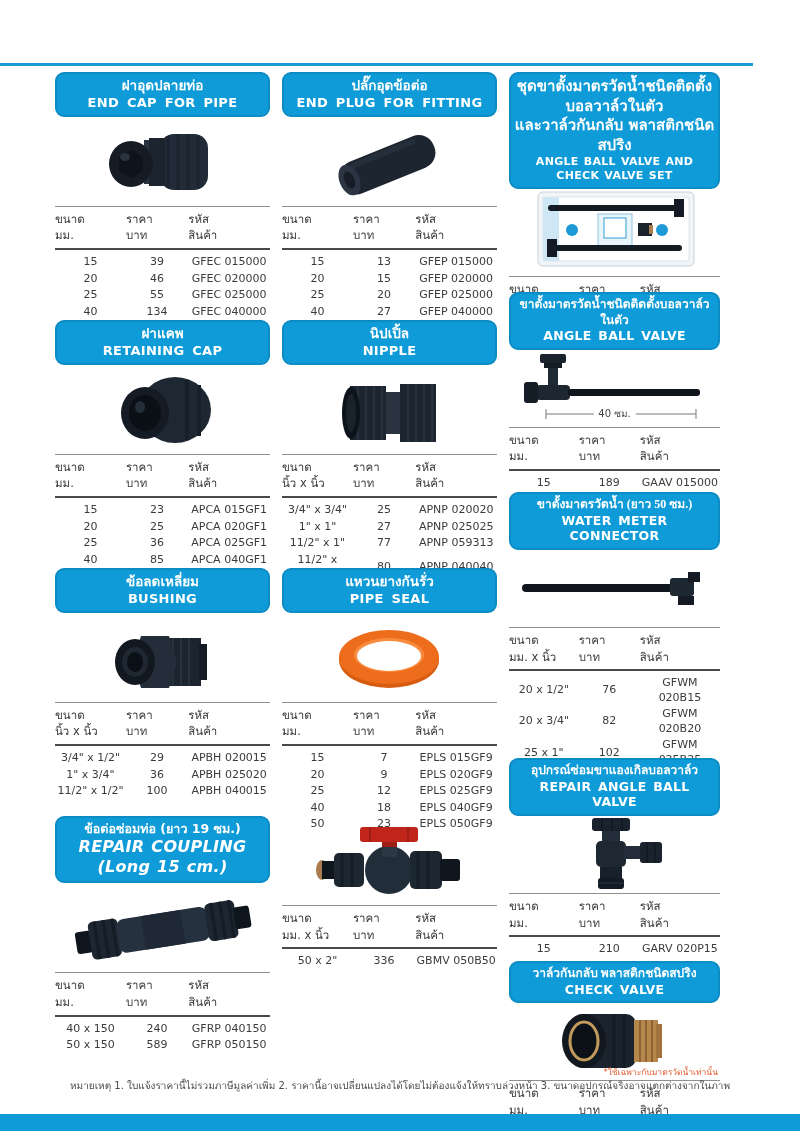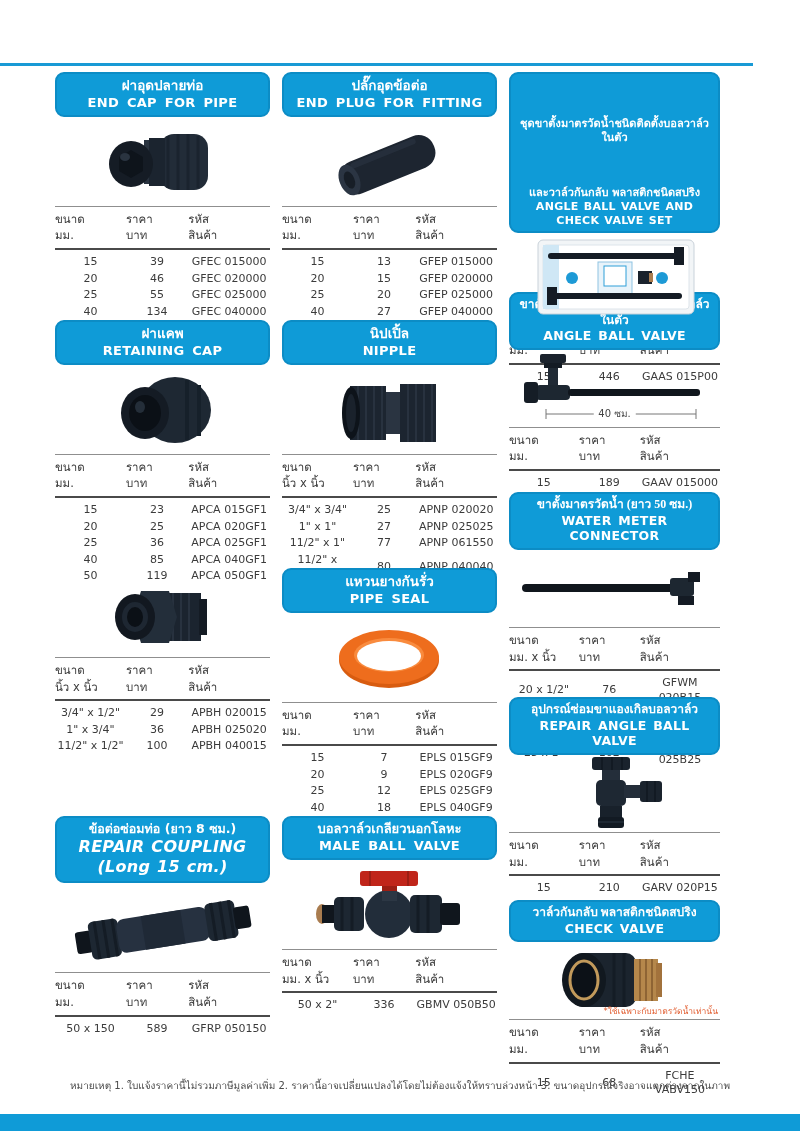--- a/index.html
+++ b/index.html
@@ -12,38 +12,38 @@
   .bottom-bar { position:absolute; bottom:0; left:0; width:800px; height:17px; background:#0f9bd7; }
 
   .columns { position:absolute; top:72px; left:55px; display:flex; gap:12px; }
   .col { width:215px; display:flex; flex-direction:column; }
   .col3 { width:211px; }
 
   .product-section { width:100%; }
   .s-std  { height:248px; }
   .s-set  { height:220px; }
   .s-abv  { height:200px; }
-  .s-wmc  { height:205px; }
+  .s-wmc  { height:266px; }
   .s-rabv { height:203px; }
 
   .sec-header {
     background:#0f9bd7; border:2px solid #0c8cc5; border-radius:9px;
     color:#fff; text-align:center; padding:3px 3px 4px; font-weight:bold;
   }
   .sec-header .th { font-size:13.5px; line-height:1.3; }
   .sec-header .en { font-size:13px; line-height:1.25; letter-spacing:.3px; word-spacing:3px; }
-  .s-set  .th { font-size:11px;margin-top:40px; }
+  .s-set  .th { font-size:15px; }
   .s-set  .en { font-size:11px; word-spacing:1px; }
   .s-abv  .th, .s-wmc .th, .s-rabv .th, .s-chk .th { font-size:12px;font-family:Liberation Serif, serif; }
   .s-abv  .en, .s-wmc .en, .s-rabv .en, .s-chk .en { font-size:12.5px; word-spacing:2px; }
   .s-rc .th { font-size:12.5px; }
   .s-rc .en { font-size:16px; word-spacing:1px;font-style:italic; }
   .s-mbv .th { font-size:13px; }
 
-  .product-figure { height:86px; display:flex; align-items:flex-end; justify-content:center; position:relative; margin:1px 0 2px; }
+  .product-figure { height:86px; display:flex; align-items:flex-start; justify-content:center; position:relative; margin:1px 0 2px; }
   .col3 .product-figure { height:74px; }
   .col3 .fig-set { height:84px; }
   .product-figure svg { display:block; }
 
   .dim-label {
     position:absolute; left:50%; transform:translateX(-50%); bottom:4px;
     background:#fff; padding:0 5px; font-size:10px; color:#444; white-space:nowrap;
   }
   .fig-note {
     position:absolute; right:2px; bottom:-1px;
@@ -197,20 +197,24 @@
             <tr>
               <td>50</td>
               <td>119</td>
               <td>APCA 050GF1</td>
             </tr>
           </tbody>
         </table>
     </article>
 
     <article class="product-section s-std">
+      <header class="sec-header">
+        <div class="th">ข้อลดเหลี่ยม</div>
+        <div class="en">BUSHING</div>
+      </header>
       <figure class="product-figure">
         <svg width="215" height="86" viewBox="0 0 215 86">
           <rect x="112" y="24" width="34" height="48" fill="#1b242f"></rect>
           <line x1="118" y1="24" x2="118" y2="72" stroke="#28323f" stroke-width="2"></line>
           <line x1="126" y1="24" x2="126" y2="72" stroke="#28323f" stroke-width="2"></line>
           <line x1="134" y1="24" x2="134" y2="72" stroke="#28323f" stroke-width="2"></line>
           <rect x="144" y="30" width="8" height="36" fill="#141b24"></rect>
           <polygon points="86,22 114,22 122,48 114,74 86,74 78,48" fill="#232e3a"></polygon>
           <ellipse cx="80" cy="48" rx="20" ry="23" fill="#121820"></ellipse>
           <ellipse cx="80" cy="48" rx="13" ry="15" fill="#1e2732"></ellipse>
@@ -249,21 +253,21 @@
               <td>11/2" x 1/2"</td>
               <td>100</td>
               <td>APBH 040015</td>
             </tr>
           </tbody>
         </table>
     </article>
 
     <article class="product-section s-std s-rc">
       <header class="sec-header">
-        <div class="th">ข้อต่อซ่อมท่อ (ยาว 8 ซม.)</div>
+        <div class="th">ข้อต่อซ่อมท่อ (ยาว 19 ซม.)</div>
         <div class="en">REPAIR COUPLING (Long 15 cm.)</div>
       </header>
       <figure class="product-figure">
         <svg width="215" height="86" viewBox="0 0 215 86">
           <g transform="rotate(-9 107 45)">
             <rect x="20" y="35" width="16" height="22" rx="3" fill="#0f151c"></rect>
             <rect x="34" y="27" width="30" height="38" rx="5" fill="#1d2732"></rect>
             <line x1="41" y1="27" x2="41" y2="65" stroke="#141c25" stroke-width="3"></line>
             <line x1="50" y1="27" x2="50" y2="65" stroke="#141c25" stroke-width="3"></line>
             <line x1="59" y1="27" x2="59" y2="65" stroke="#141c25" stroke-width="3"></line>
@@ -289,20 +293,25 @@
                 <div>บาท</div>
               </th>
               <th style="width: 38%;">
                 <div>รหัส</div>
                 <div>สินค้า</div>
               </th>
             </tr>
           </thead>
           <tbody>
             <tr>
+              <td>40 x 150</td>
+              <td>240</td>
+              <td>GFRP 040150</td>
+            </tr>
+            <tr>
               <td>50 x 150</td>
               <td>589</td>
               <td>GFRP 050150</td>
             </tr>
           </tbody>
         </table>
     </article>
 
   </div>
 
@@ -416,21 +425,21 @@
               <td>APNP 020020</td>
             </tr>
             <tr>
               <td>1" x 1"</td>
               <td>27</td>
               <td>APNP 025025</td>
             </tr>
             <tr>
               <td>11/2" x 1"</td>
               <td>77</td>
-              <td>APNP 061550</td>
+              <td>APNP 059313</td>
             </tr>
             <tr>
               <td>11/2" x 11/2"</td>
               <td>80</td>
               <td>APNP 040040</td>
             </tr>
             <tr>
               <td>2" x 2"</td>
               <td>106</td>
               <td>APNP 050050</td>
@@ -493,24 +502,20 @@
             <tr>
               <td>50</td>
               <td>23</td>
               <td>EPLS 050GF9</td>
             </tr>
           </tbody>
         </table>
     </article>
 
     <article class="product-section s-std s-mbv">
-      <header class="sec-header">
-        <div class="th">บอลวาล์วเกลียวนอกโลหะ</div>
-        <div class="en">MALE BALL VALVE</div>
-      </header>
       <figure class="product-figure">
         <svg width="215" height="86" viewBox="0 0 215 86">
           <ellipse cx="40" cy="53" rx="6" ry="10" fill="#a97c4f"></ellipse>
           <rect x="40" y="44" width="16" height="18" fill="#10161d"></rect>
           <rect x="52" y="36" width="30" height="34" rx="5" fill="#1d2732"></rect>
           <line x1="60" y1="36" x2="60" y2="70" stroke="#141c25" stroke-width="3"></line>
           <line x1="70" y1="36" x2="70" y2="70" stroke="#141c25" stroke-width="3"></line>
           <circle cx="107" cy="53" r="24" fill="#222d3a"></circle>
           <rect x="128" y="34" width="32" height="38" rx="5" fill="#1d2732"></rect>
           <line x1="136" y1="34" x2="136" y2="72" stroke="#141c25" stroke-width="3"></line>

